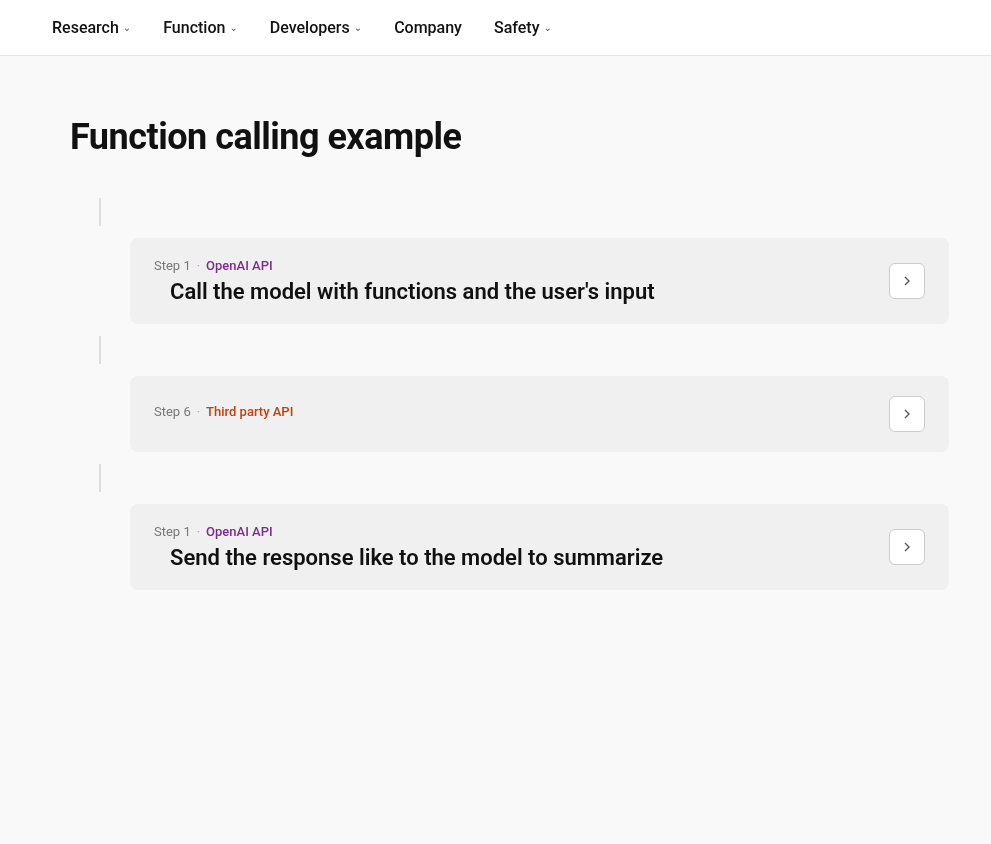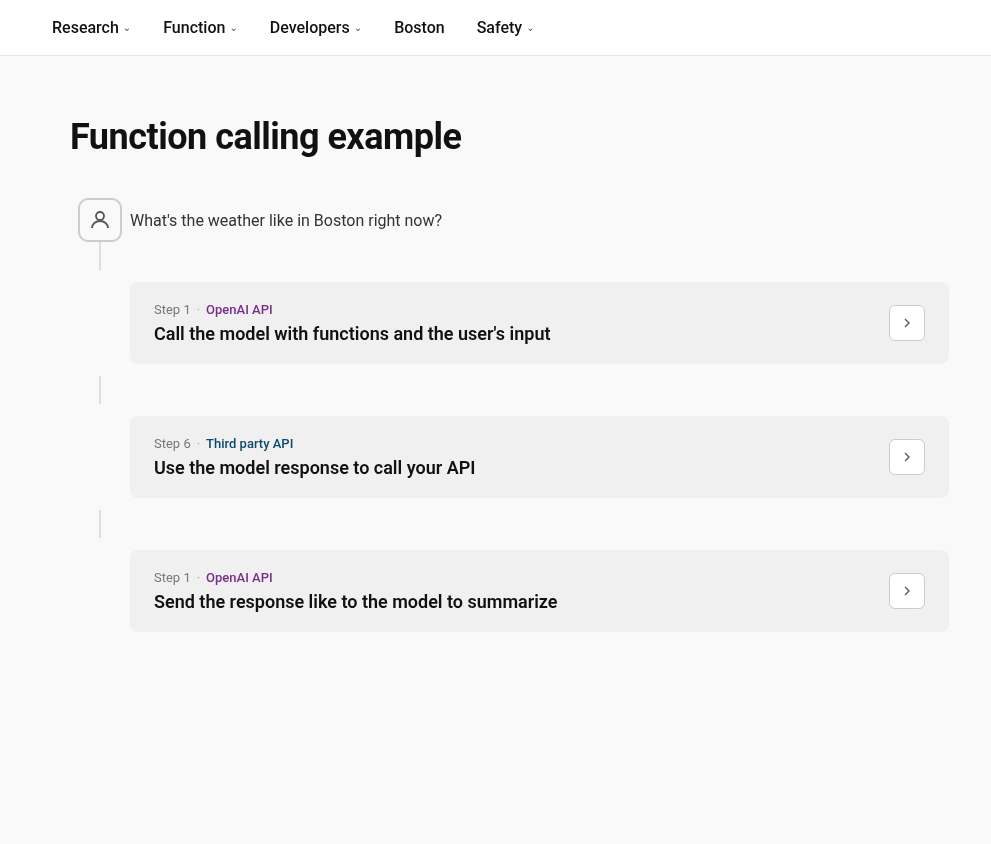--- a/index.html
+++ b/index.html
@@ -116,23 +116,24 @@
       color: #7b2d8b;
       font-weight: 500;
     }
 
     .step-label .third-party-tag {
       color: #3a7d44;
       font-weight: 500;
     }
 
     .step-title {
-      font-size: 18px;
+      font-size: 22px;
       font-weight: 600;
       color: #111;
+      margin-left: 16px;
     }
 
     .step-expand-btn {
       width: 36px;
       height: 36px;
       border: 1.5px solid #ccc;
       border-radius: 6px;
       background: #fff;
       display: flex;
       align-items: center;
@@ -205,46 +206,33 @@
   </a>
   <a class="nav-item">
     <span>Function</span>
     <span class="nav-chevron">⌄</span>
   </a>
   <a class="nav-item">
     <span>Developers</span>
     <span class="nav-chevron">⌄</span>
   </a>
   <a class="nav-item">
-    <span>Boston</span>
+    <span>Company</span>
   </a>
   <a class="nav-item">
     <span>Safety</span>
     <span class="nav-chevron">⌄</span>
   </a>
 </nav>
 
 <div class="main">
   <h1 class="page-title">Function calling example</h1>
 
   <div class="flow-wrapper">
 
-    <div class="user-row-wrapper">
-      <div class="user-icon-col">
-        <div class="user-avatar">
-          <svg viewBox="0 0 24 24" fill="none" stroke="currentColor" stroke-width="1.8">
-            <circle cx="12" cy="8" r="4"></circle>
-            <path d="M4 20c0-4 3.6-7 8-7s8 3 8 7"></path>
-          </svg>
-        </div>
-      </div>
-      <div class="right-col">
-        <span class="user-message-text">What's the weather like in Boston right now?</span>
-      </div>
-    </div>
 
     <div style="display:flex;">
       <div class="line-col">
         <div class="vline" style="height:28px; width:2px; background:#ddd;"></div>
       </div>
       <div style="flex:1;"></div>
     </div>
 
     <div class="step-row">
       <div class="line-col">
@@ -279,23 +267,22 @@
     <div class="step-row">
       <div class="line-col">
         <div class="vline" style="flex:1; width:2px; background:#ddd;"></div>
       </div>
       <div class="card-col">
         <div class="step-card">
           <div class="step-content">
             <div class="step-label">
               <span class="step-num">Step 6</span>
               <span class="step-dot">·</span>
-              <span class="third-party-tag" style="color:#0c4a6e; font-weight:500;">Third party API</span>
+              <span class="third-party-tag" style="color:#c2410c; font-weight:500;">Third party API</span>
             </div>
-            <div class="step-title">Use the model response to call your API</div>
           </div>
           <button class="step-expand-btn">
             <svg viewBox="0 0 24 24" fill="none" stroke="currentColor" stroke-width="2">
               <polyline points="9 18 15 12 9 6"></polyline>
             </svg>
           </button>
         </div>
       </div>
     </div>
 

